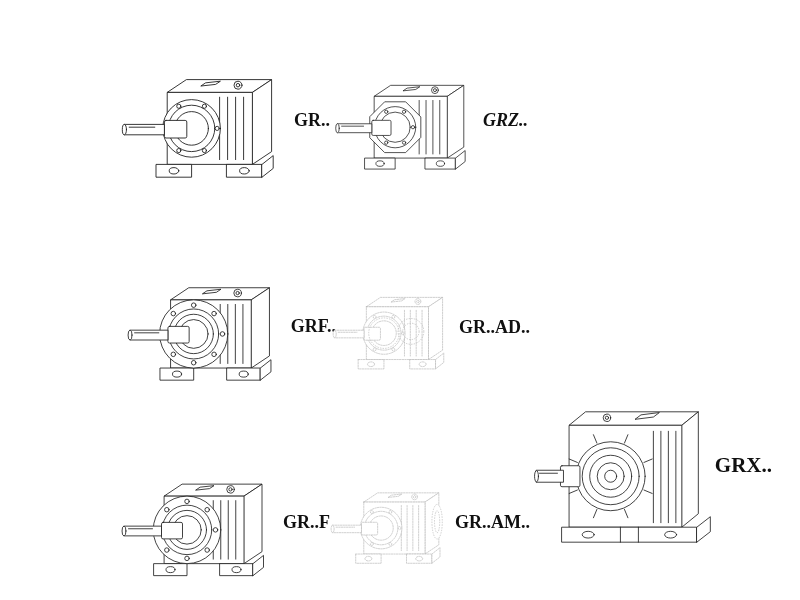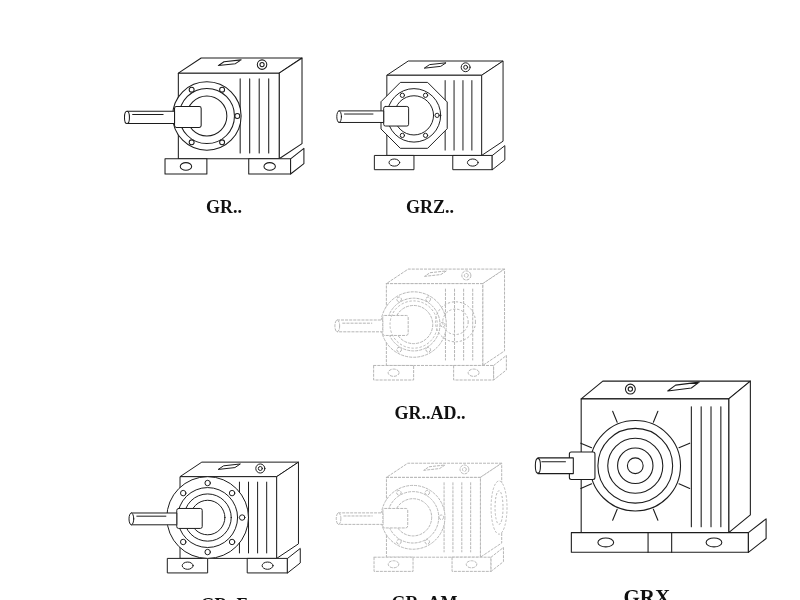--- a/index.html
+++ b/index.html
@@ -3,21 +3,21 @@
 <meta charset="utf-8">
 <style>
   html,body{margin:0;padding:0;}
   body{
     width:800px;height:600px;position:relative;overflow:hidden;
     background:#ffffff;
     font-family:"Liberation Serif", serif;
   }
   .canvas{position:absolute;inset:0;}
   .figure{
-    position:absolute;display:flex;flex-direction:column;align-items:center;
+    position:absolute;display:flex;align-items:center;
   }
   .figure svg.drawing{
     width:100%;height:calc(100% - 28px);color:#1c1c1c;display:block;
   }
   .figure .caption{
     height:26px;line-height:26px;font-weight:bold;font-size:18px;color:#101010;
     text-align:center;white-space:nowrap;
   }
   .caption-lg{font-size:21px !important;}
   .ghost{color:#b5b5b5 !important;stroke-dasharray:2.5 2;}
@@ -218,28 +218,34 @@
 
 <div class="canvas">
 
   <figure class="figure" style="left:78px;top:2px;width:212px;height:204px;">
     <svg class="drawing" viewBox="0 0 220 185">
       <use href="#g-foot"></use>
     </svg>
     <figcaption class="caption">GR..</figcaption>
   </figure>
 
-  <figure class="figure" style="left:292px;top:2px;width:196px;height:204px;">
+  <figure class="figure" style="left:292px;top:2px;width:196px;height:204px;font-style:italic;">
     <svg class="drawing" viewBox="0 0 220 185">
       <use href="#g-grz"></use>
     </svg>
     <figcaption class="caption">GRZ..</figcaption>
   </figure>
 
 
+  <figure class="figure" style="left:84px;top:210px;width:212px;height:200px;">
+    <svg class="drawing" viewBox="0 0 220 185">
+      <use href="#g-grf"></use>
+    </svg>
+    <figcaption class="caption">GRF..</figcaption>
+  </figure>
 
   <figure class="figure" style="left:290px;top:212px;width:200px;height:198px;justify-content:flex-end;">
     <svg class="drawing ghost" viewBox="0 0 220 185">
       <use href="#g-foot"></use>
       <g fill="none" stroke="currentColor" stroke-width="1.1">
         <circle cx="92" cy="103" r="26"></circle>
         <circle cx="138" cy="100" r="22"></circle>
         <circle cx="138" cy="100" r="14"></circle>
       </g>
     </svg>

